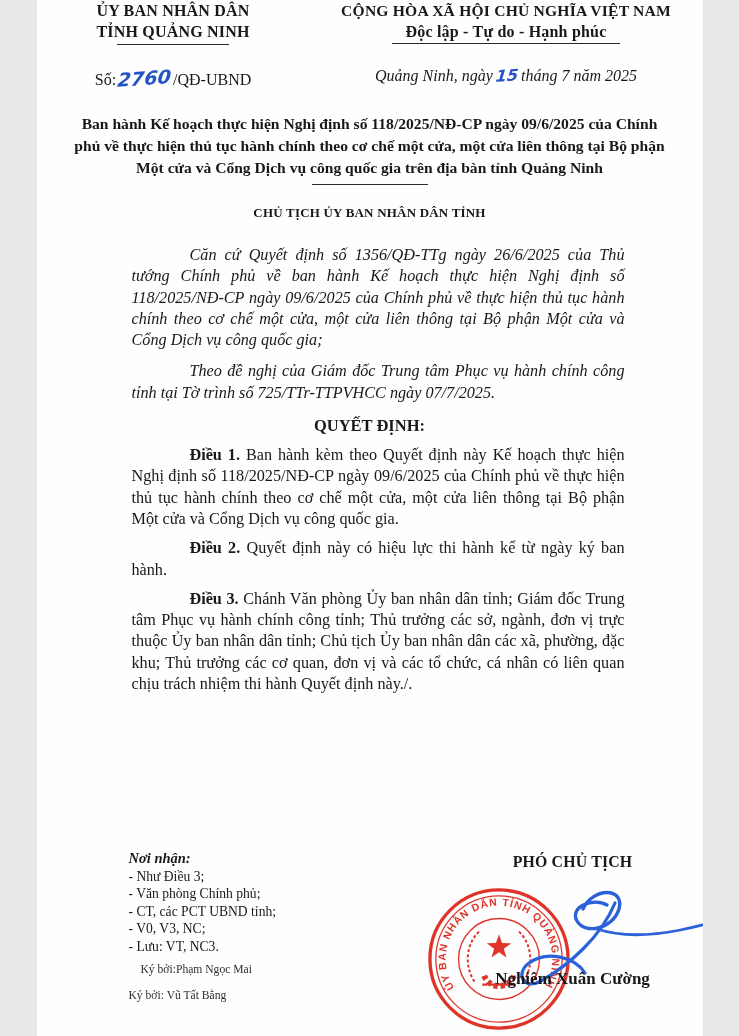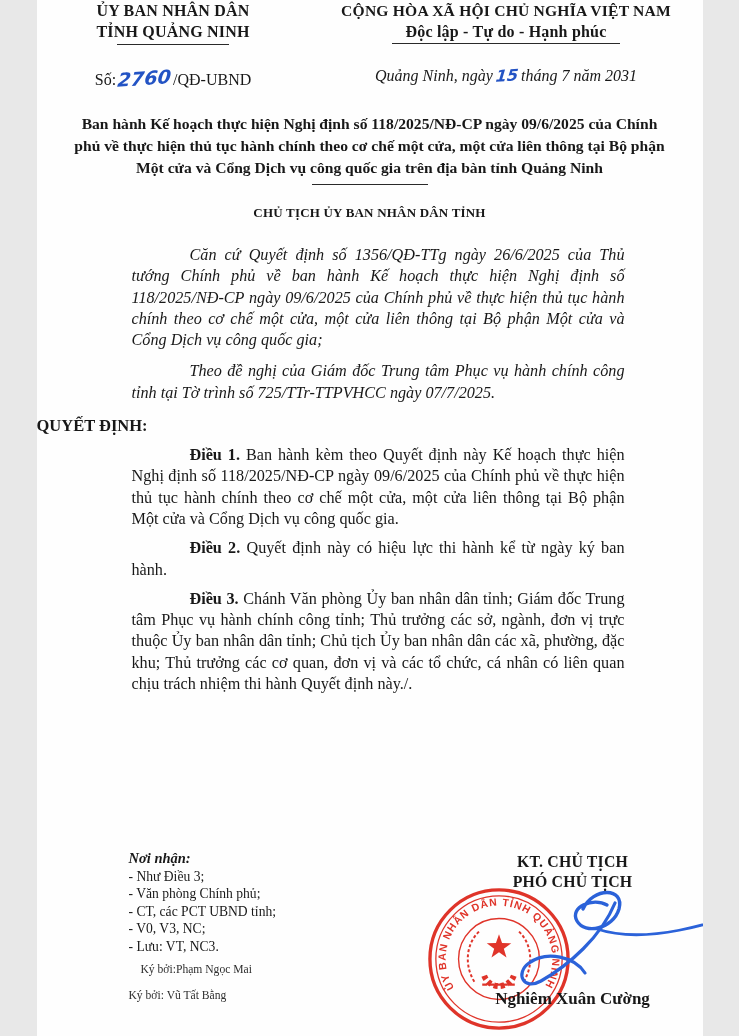--- a/index.html
+++ b/index.html
@@ -41,21 +41,21 @@
   .authority{text-align:center;font-weight:bold;font-size:13px;margin-top:20px;letter-spacing:.2px;}
   
   .content{margin:0 78px 0 95px;text-align:justify;}
   .preamble{margin-top:24px;}
   .preamble p{
     margin:0 0 10px 0;
     font-style:italic;
     font-size:16.2px;line-height:21.3px;
     text-indent:58px;
   }
-  .decision-heading{text-align:left;font-weight:bold;font-size:16.5px;margin:12px 0 9px;}
+  .decision-heading{text-align:center;font-weight:bold;font-size:16.5px;margin:12px 0 9px;}
   .article{margin:0 0 8px 0;font-size:16.2px;line-height:21.3px;text-indent:58px;}
   .article .lead{font-weight:bold;}
   
   .footer{position:absolute;left:0;right:12px;top:845px;height:191px;}
   .recipients{position:absolute;left:92px;top:5px;font-size:13.6px;line-height:17.6px;}
   .recipients .rc-head{font-weight:bold;font-style:italic;font-size:14.5px;}
   .signedby1{margin-top:5px;padding-left:12px;font-size:11.6px;color:#2e2e2e;}
   .signedby2{margin-top:9px;font-size:11.6px;color:#2e2e2e;}
   .sig-col{position:absolute;left:398px;top:7px;width:276px;text-align:center;z-index:5;}
   .sig-title{font-weight:bold;font-size:15.8px;line-height:20px;letter-spacing:.2px;}
@@ -77,21 +77,21 @@
         <span>Số:</span><span class="hand hand-no">2760</span><span>/QĐ-UBND</span>
       </div>
     </div>
     <div class="hdr-right">
       <div class="org-line" style="font-size:15.6px;">CỘNG HÒA XÃ HỘI CHỦ NGHĨA VIỆT NAM</div>
       <div>
         <span class="org-line">Độc lập - Tự do - Hạnh phúc</span>
         <div class="rule rule-motto"></div>
       </div>
       <div class="date-line">
-        <span>Quảng Ninh, ngày</span><span class="hand hand-day">15</span><span>tháng 7 năm 2031</span>
+        <span>Quảng Ninh, ngày</span><span class="hand hand-day">15</span><span>tháng 7 năm 2025</span>
       </div>
     </div>
   </div>
 
   <div class="title-block">
     <div class="title-sub">Ban hành Kế hoạch thực hiện Nghị định số 118/2025/NĐ-CP ngày 09/6/2025 của Chính phủ về thực hiện thủ tục hành chính theo cơ chế một cửa, một cửa liên thông tại Bộ phận Một cửa và Cổng Dịch vụ công quốc gia trên địa bàn tỉnh Quảng Ninh</div>
     <div class="rule rule-title"></div>
   </div>
 
   <div class="authority">CHỦ TỊCH ỦY BAN NHÂN DÂN TỈNH</div>
@@ -143,19 +143,18 @@
 
     <svg class="signature" width="308" height="120" viewBox="0 0 308 120" aria-hidden="true">
       <g stroke="#2b62d9" fill="none" stroke-linecap="round">
         <path stroke-width="3.4" d="M 118,30 C 128,8 160,8 154,30 C 148,50 120,56 112,42 C 104,28 128,18 142,26"></path>
         <path stroke-width="3.2" d="M 150,24 C 136,58 104,86 76,102 C 58,112 50,94 64,84 C 82,71 110,78 120,94"></path>
         <path stroke-width="2.8" d="M 132,50 C 180,66 245,46 306,24"></path>
       </g>
     </svg>
 
     <div class="sig-col">
-      <div class="sig-title">KT. CHỦ TỊCH</div>
       <div class="sig-title">PHÓ CHỦ TỊCH</div>
       <div class="signer-name">Nghiêm Xuân Cường</div>
     </div>
 
   </div>
 </div>
 
 </body></html>

